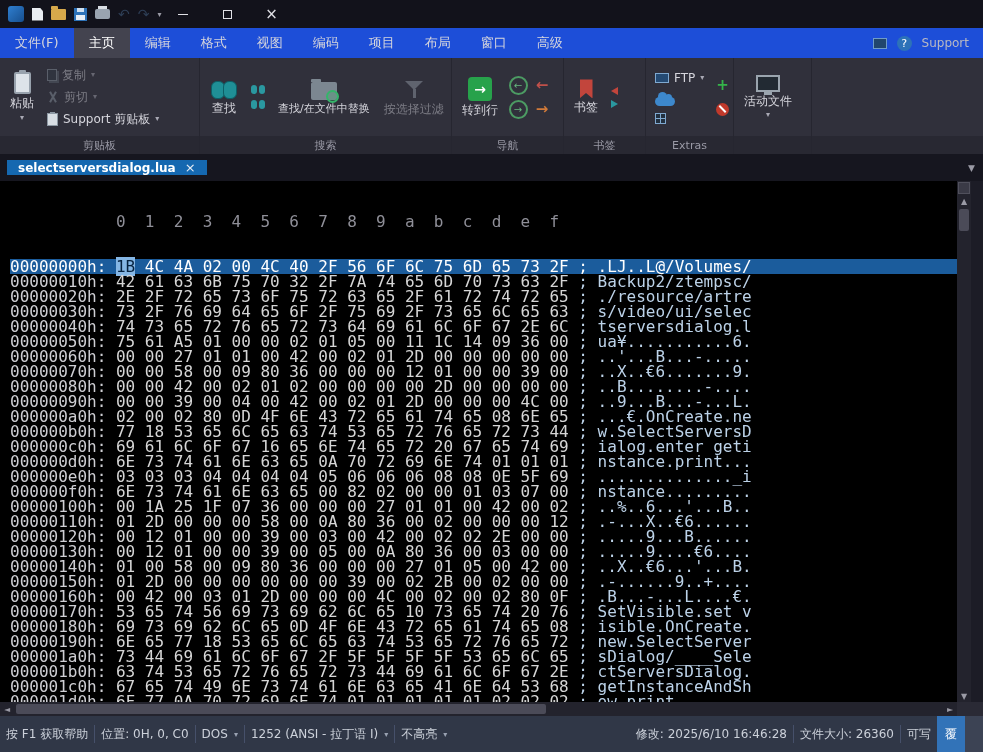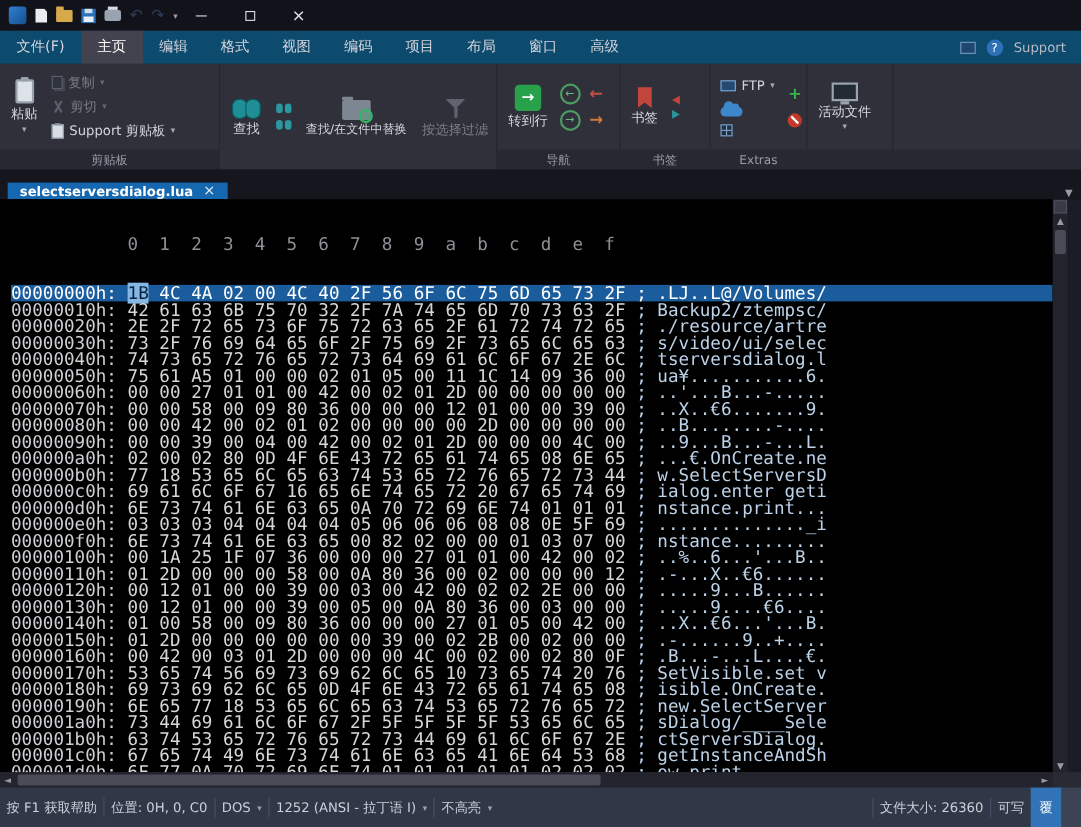--- a/index.html
+++ b/index.html
@@ -23,21 +23,21 @@
   .dimmed{opacity:.45;}
   .qat-dd{color:#9a9aa5;font-size:8px;}
   .title { flex:1; text-align:center; color:#eceef2; font-size:12px; white-space:nowrap; overflow:hidden; }
   .win-controls { display:flex; align-items:stretch; height:28px; }
   .win-btn { width:44px; display:flex; align-items:center; justify-content:center; color:#e0e0e6; }
   .min-glyph{display:inline-block;width:10px;height:1px;background:#e0e0e6;}
   .max-glyph{display:inline-block;width:9px;height:9px;border:1px solid #e0e0e6;}
   .close-glyph{font-size:15px;line-height:1;}
 
   
-  .menubar { height:30px; background:#0c4a6e; display:flex; align-items:stretch; flex:0 0 auto; }
+  .menubar { height:30px; background:#1d4ed8; display:flex; align-items:stretch; flex:0 0 auto; }
   .menu-tab { padding:0 15px; line-height:30px; font-size:13px; color:#d5d5dc; white-space:nowrap; }
   .menu-tab.active { background:#43434f; color:#ffffff; }
   .menu-right { margin-left:auto; display:flex; align-items:center; gap:10px; padding-right:14px; color:#b9b9c2; }
   .winlayout-icon{width:14px;height:11px;border:1px solid #6f9cc8;background:#21466e;}
   .help-icon{width:15px;height:15px;border-radius:50%;background:#2d72b8;color:#fff;font-size:11px;display:flex;align-items:center;justify-content:center;}
 
   
   .ribbon { height:96px; background:#30303b; display:flex; flex:0 0 auto; }
   .rgroup { display:flex; flex-direction:column; border-right:1px solid #262630; }
   .rgroup-body { flex:1; display:flex; align-items:center; padding:3px 5px; gap:4px; }
@@ -88,21 +88,21 @@
   .cloud-icon::before{content:'';position:absolute;left:3px;top:-5px;width:9px;height:9px;border-radius:50%;background:#3d88cc;}
   .cloud-icon::after{content:'';position:absolute;left:10px;top:-3px;width:7px;height:7px;border-radius:50%;background:#3d88cc;}
   .plus-icon{color:#35b54a;font-size:15px;font-weight:bold;line-height:1;}
   .ban-icon{position:relative;width:13px;height:13px;border-radius:50%;background:#c0392b;}
   .ban-icon::before{content:'';position:absolute;left:2px;top:5px;width:9px;height:2px;background:#fff;transform:rotate(45deg);}
   .gridsmall-icon{width:11px;height:11px;border:1px solid #7fa9d0;background:linear-gradient(#7fa9d0,#7fa9d0) 50% 0/1px 100% no-repeat,linear-gradient(#7fa9d0,#7fa9d0) 0 50%/100% 1px no-repeat,#22303f;}
   .afiles-icon{width:24px;height:17px;border:2px solid #9aa4ae;background:#222a33;position:relative;}
   .afiles-icon::after{content:'';position:absolute;left:6px;bottom:-5px;width:8px;height:3px;background:#9aa4ae;}
 
   
-  .tabbar { height:27px; background:#16161f; display:flex; align-items:flex-end; flex:0 0 auto; }
+  .tabbar { height:27px; background:#16161f; display:flex; align-items:center; flex:0 0 auto; }
   .file-tab { margin-left:7px; background:#1568b0; color:#fff; font-weight:bold; font-size:12px; display:flex; align-items:center; gap:9px; padding:0 11px; }
   .tab-close { font-weight:normal; font-size:13px; color:#e8eef5; }
   .tabbar-dd { margin-left:auto; color:#9a9aa5; font-size:9px; display:flex; align-items:center; padding-right:8px; }
 
   
   .editor-wrap { flex:1; display:flex; background:#000; min-height:0; }
   .hex-area { flex:1; font-family:"DejaVu Sans Mono",monospace; font-size:16px; line-height:15px; white-space:pre; color:#d6d6d6; padding:3px 0 0 10px; overflow:hidden; }
   .hex-header { color:#8f8f98; padding-left:11ch; }
   .hex-row .addr { color:#cfcfd4; }
   .hex-row .sep { color:#bcd2e8; }
@@ -228,20 +228,21 @@
         </div>
         <div class="bigbtn">
           <span class="replace-icon"></span>
           <span class="blabel small">查找/在文件中替换</span>
         </div>
         <div class="bigbtn dimmed">
           <span class="filter-icon"></span>
           <span class="blabel">按选择过滤</span>
         </div>
       </div>
+      <div class="rgroup-label">搜索</div>
     </div>
 
     <div class="rgroup" style="width:112px">
       <div class="rgroup-body">
         <div class="bigbtn">
           <span class="goto-icon">→</span>
           <span class="blabel">转到行</span>
         </div>
         <div class="navgrid">
           <span class="navc">←</span>
@@ -361,20 +362,21 @@
     <span class="seg">
         <span>1252  (ANSI - 拉丁语 I)</span>
         <span class="sdd">▾</span>
       </span>
     <span class="sdiv"></span>
     <span class="seg">
         <span>不高亮</span>
         <span class="sdd">▾</span>
       </span>
     <span class="spacer"></span>
+    <span class="seg">修改: 2025/6/10 16:46:28</span>
     <span class="sdiv"></span>
     <span class="seg">文件大小:  26360</span>
     <span class="sdiv"></span>
     <span class="seg">可写</span>
     <span class="mode-box">覆</span>
     <span class="grip"></span>
   </div>
 
 </div>
 

